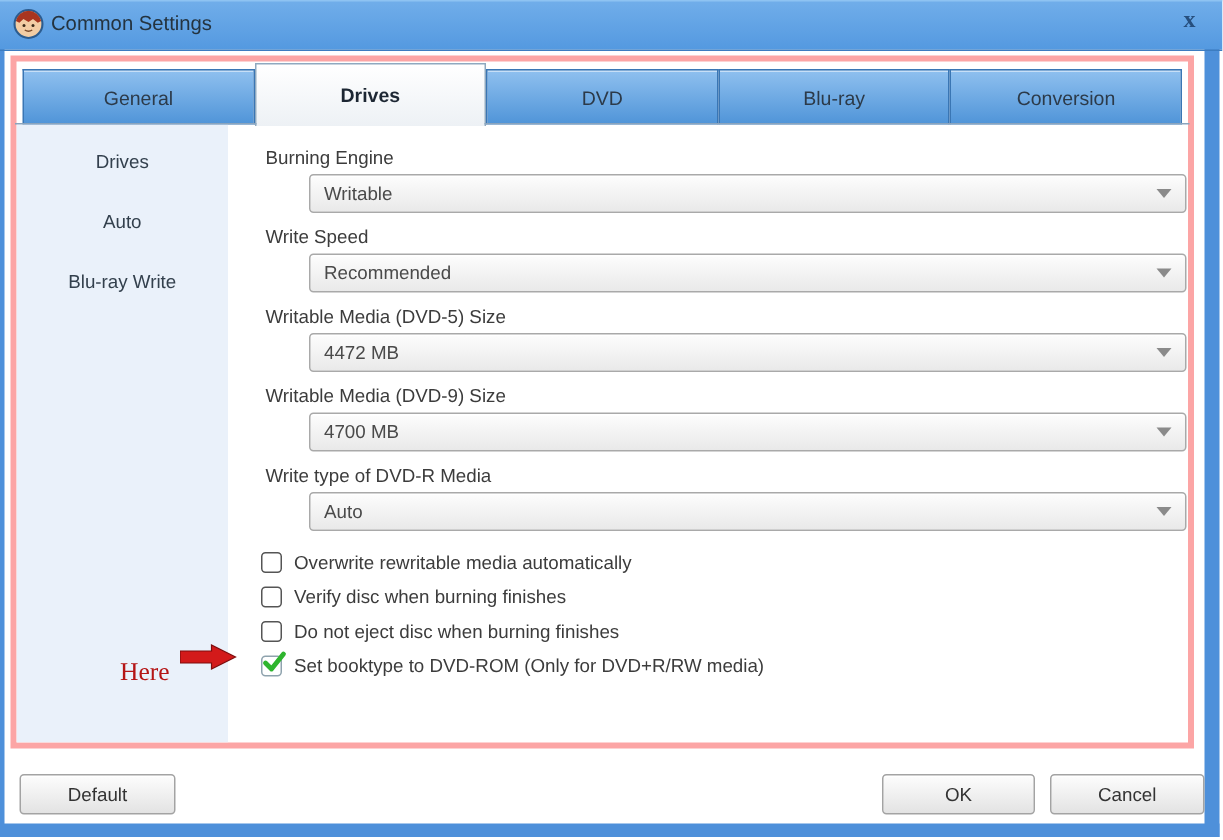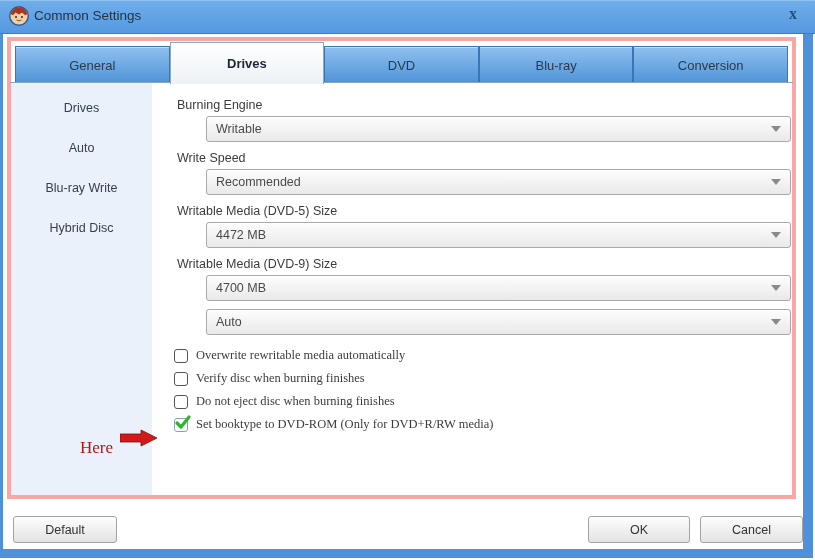--- a/index.html
+++ b/index.html
@@ -50,21 +50,21 @@
   .dval{margin-left:9px;font-size:12.5px;color:#4a4a4a;}
   .darrow{position:absolute;right:9px;top:50%;margin-top:-3px;width:0;height:0;
           border-left:5px solid transparent;border-right:5px solid transparent;border-top:6px solid #8a8a8a;}
 
   .cbgroup{margin-top:9px;}
   .cbrow{height:23px;display:flex;align-items:center;margin-left:22px;}
   .cbox{width:14px;height:14px;flex:none;box-sizing:border-box;border:1.5px solid #555;border-radius:3px;
         background:#fff;position:relative;cursor:pointer;}
   .cbox.checked{border-color:#8fa3ae;}
   .cbox .check{position:absolute;left:-1px;top:-5px;overflow:visible;}
-  .cblabel{margin-left:8px;font-size:12.5px;color:#3c3c3c;font-family:Liberation Serif, serif;}
+  .cblabel{margin-left:8px;font-size:12.5px;color:#3c3c3c;}
 
   
   .here{position:absolute;left:80px;top:424px;font-family:"Liberation Serif",serif;font-size:17px;color:#b51515;z-index:7;margin-top:14px;}
   .arrow-svg{position:absolute;left:120px;top:429px;z-index:7;}
 
   
   .btn{position:absolute;top:516px;height:27px;box-sizing:border-box;border:1px solid #a3a3a3;border-radius:3px;
        background:linear-gradient(#fdfdfd,#e3e3e3);font-size:12.5px;color:#333;
        font-family:"Liberation Sans",sans-serif;box-shadow:inset 0 1px 0 #fff;cursor:pointer;z-index:6;}
   .btn-default{left:13px;width:104px;}
@@ -95,21 +95,20 @@
         <div class="tab selected">Drives</div>
         <div class="tab">DVD</div>
         <div class="tab">Blu-ray</div>
         <div class="tab">Conversion</div>
       </div>
     <div class="pbody">
       <div class="sidebar">
           <div class="side-item">Drives</div>
           <div class="side-item">Auto</div>
           <div class="side-item">Blu-ray Write</div>
-          <div class="side-item">Hybrid Disc</div>
         </div>
       <div class="content">
         <div id="fields">
             <div class="field">
               <div class="flabel">Burning Engine</div>
               <div class="dropdown">
                 <span class="dval">Writable</span>
                 <span class="darrow"></span>
               </div>
             </div>
@@ -128,20 +127,21 @@
               </div>
             </div>
             <div class="field">
               <div class="flabel">Writable Media (DVD-9) Size</div>
               <div class="dropdown">
                 <span class="dval">4700 MB</span>
                 <span class="darrow"></span>
               </div>
             </div>
             <div class="field">
+              <div class="flabel">Write type of DVD-R Media</div>
               <div class="dropdown">
                 <span class="dval">Auto</span>
                 <span class="darrow"></span>
               </div>
             </div>
           </div>
         <div class="cbgroup" id="cbs">
             <div class="cbrow">
               <span class="cbox"></span>
               <span class="cblabel">Overwrite rewritable media automatically</span>

